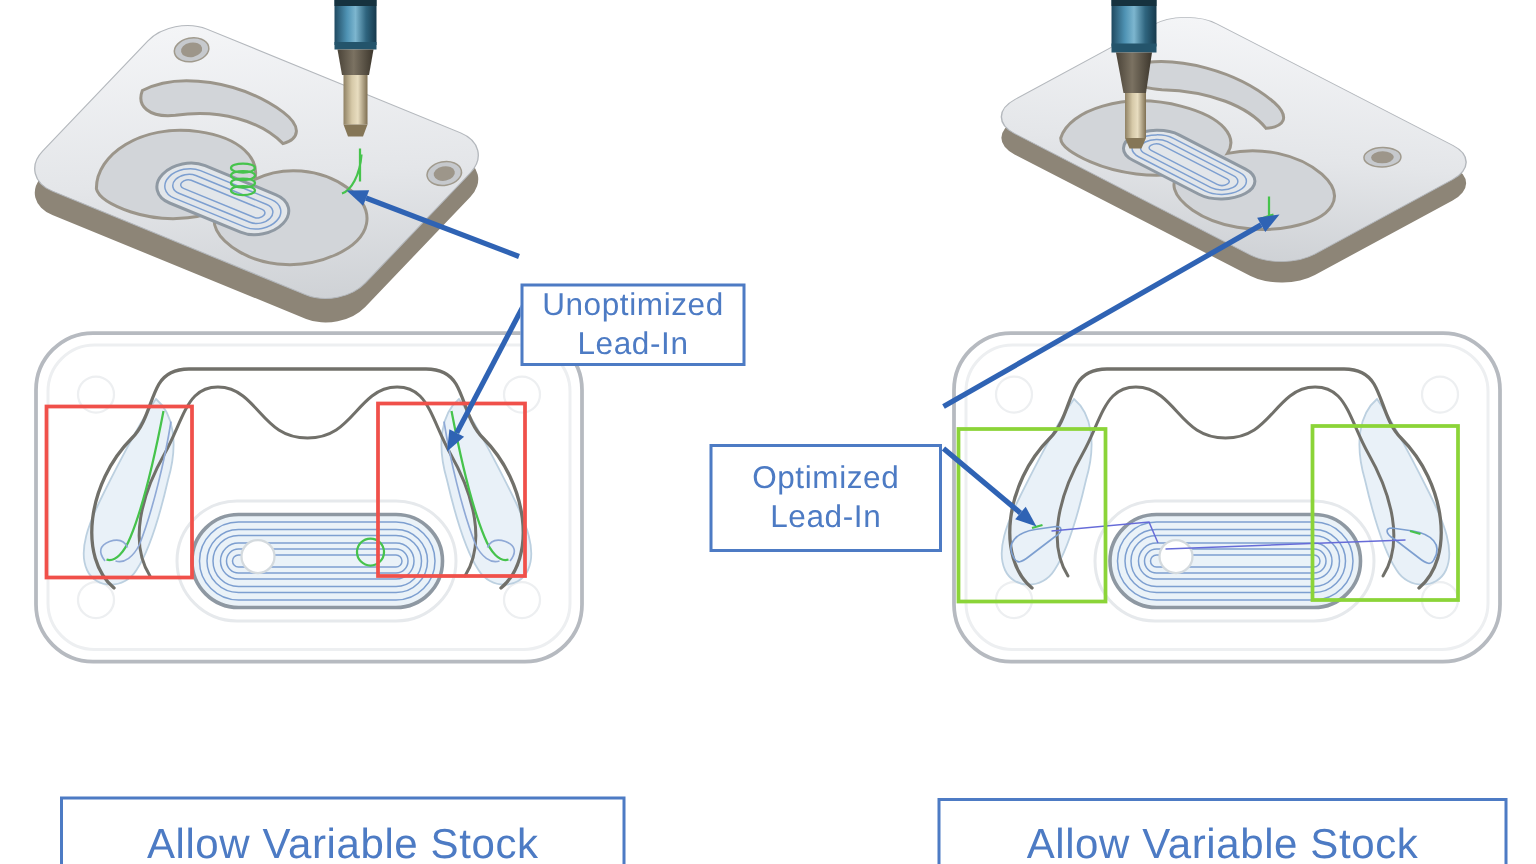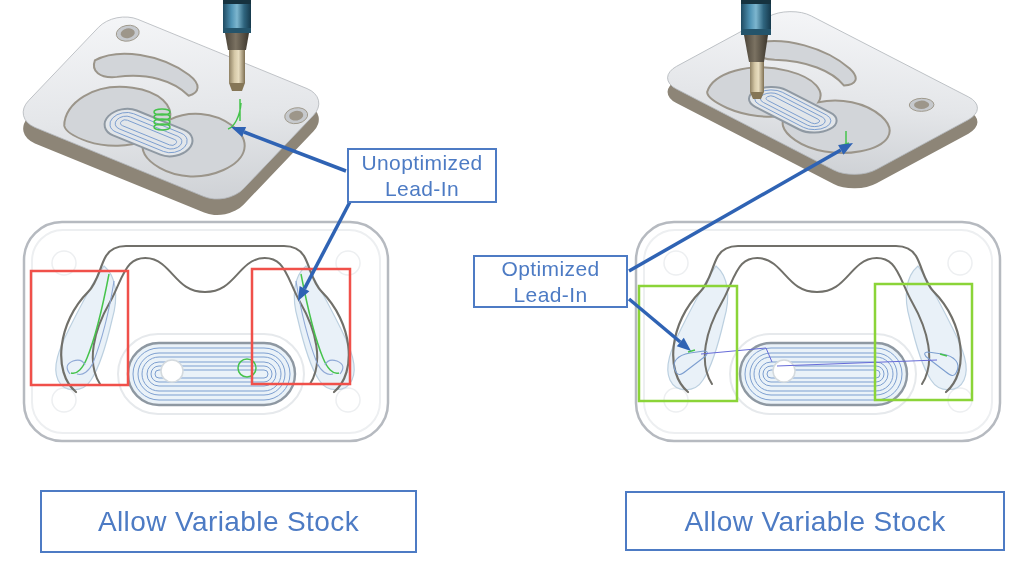--- a/index.html
+++ b/index.html
@@ -13,21 +13,21 @@
   }
   html,body{margin:0;padding:0;background:#ffffff;}
   .canvas{
     position:relative;width:1024px;height:576px;background:#ffffff;overflow:hidden;
     font-family:"Liberation Sans",sans-serif;
   }
   .scene{position:absolute;left:0;top:0;width:1024px;height:576px;}
   .label-box{
     position:absolute;display:flex;flex-direction:column;align-items:center;justify-content:center;
     border:2px solid var(--label-blue);color:var(--label-blue);background:#ffffff;
-    text-align:center;box-sizing:border-box;letter-spacing:.4px;
+    text-align:center;box-sizing:border-box;letter-spacing:.4px;margin-top:41px;
   }
   .annot{font-size:21px;line-height:26px;}
   .caption{font-size:28px;line-height:29px;}
   .tp{stroke:var(--toolpath-blue);fill:none;stroke-width:1;}
   .tp2{stroke:#8fa9d6;fill:none;stroke-width:1.1;}
   .leadin{stroke:var(--leadin-green);fill:none;stroke-width:1.5;}
   .hl-red{stroke:var(--highlight-red);fill:none;stroke-width:2.5;}
   .hl-green{stroke:var(--highlight-green);fill:none;stroke-width:2.5;}
   .link{stroke:var(--link-blue);fill:none;stroke-width:1;}
   .arrow-line{stroke:var(--arrow-blue);stroke-width:3.5;fill:none;}
@@ -182,21 +182,21 @@
     <polygon class="arrow-head" points="853,143 843.5,154.7 838.1,145.1"></polygon>
     <line class="arrow-line" x1="629" y1="299" x2="680.3" y2="342"></line>
     <polygon class="arrow-head" points="691,351 676.8,346.2 683.8,337.8"></polygon>
   </g>
 </svg>
 
   <div class="label-box annot" style="left:347px;top:148px;width:150px;height:55px;">
     <span>Unoptimized</span>
     <span>Lead-In</span>
   </div>
-  <div class="label-box annot" style="left:473px;top:255px;width:155px;height:53px;">
+  <div class="label-box annot" style="left:473px;top:255px;width:155px;height:72px;">
     <span>Optimized</span>
     <span>Lead-In</span>
   </div>
 
   <div class="label-box caption" style="left:40px;top:490px;width:377px;height:63px;">
     <span>Allow Variable Stock</span>
   </div>
   <div class="label-box caption" style="left:625px;top:491px;width:380px;height:60px;">
     <span>Allow Variable Stock</span>
   </div>

